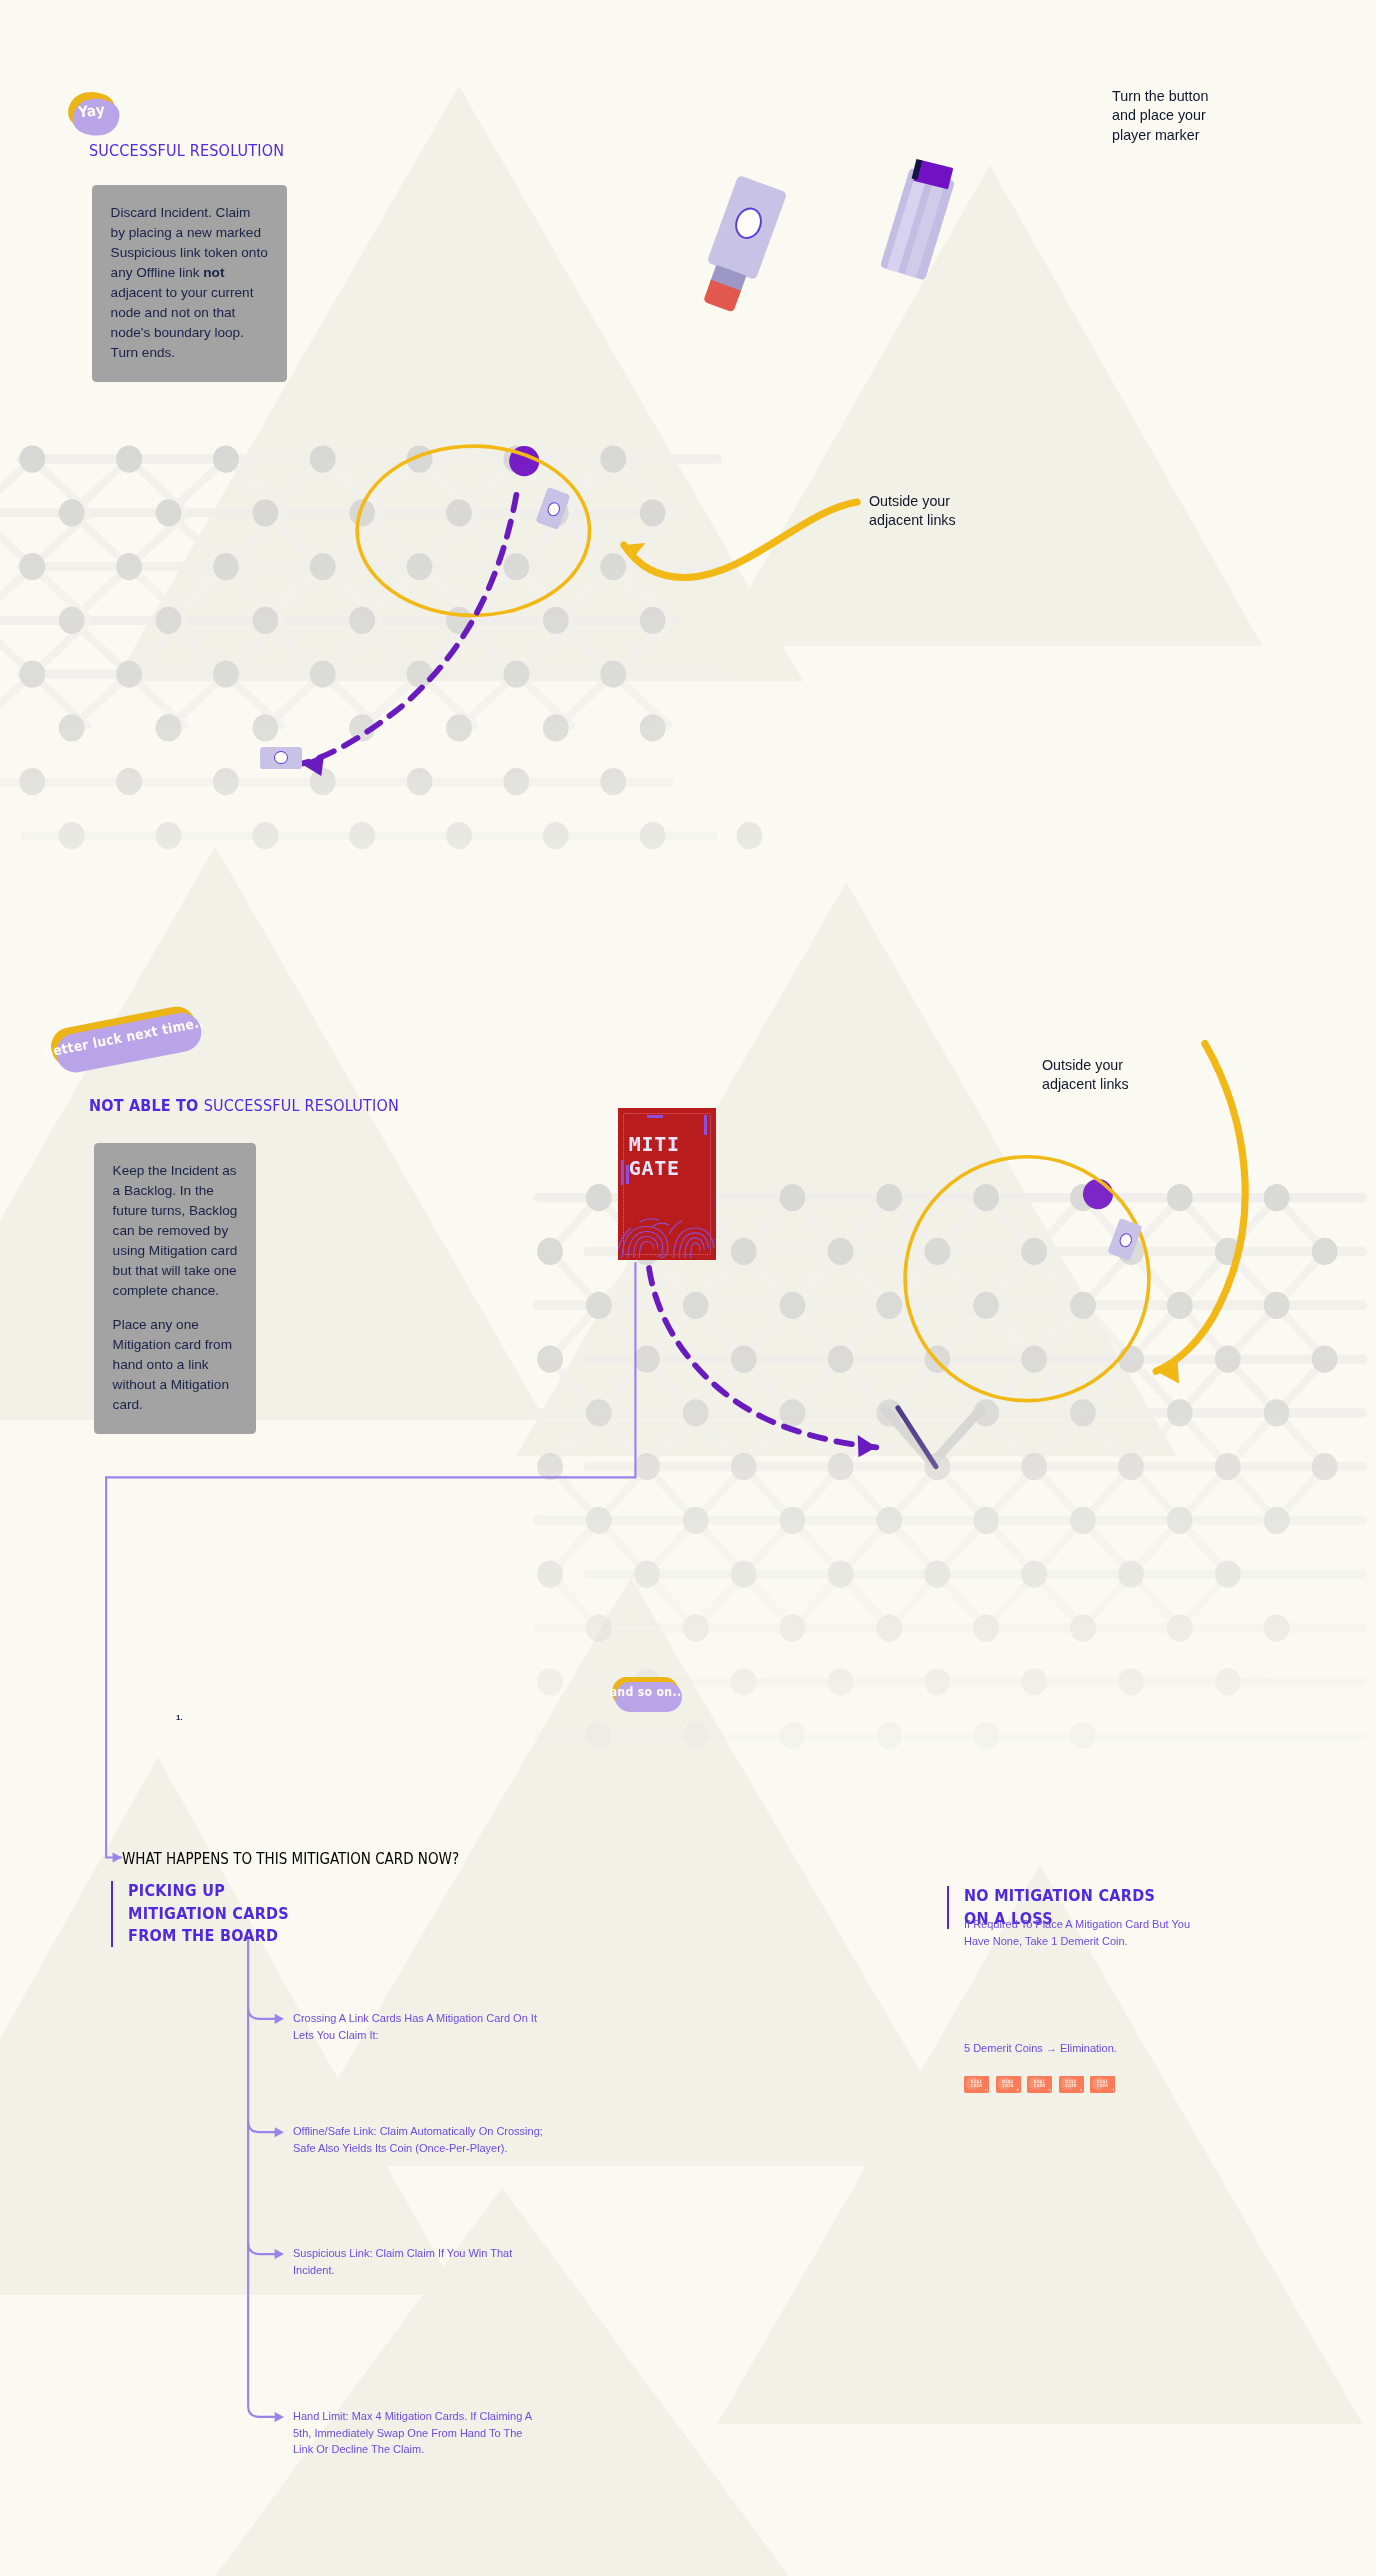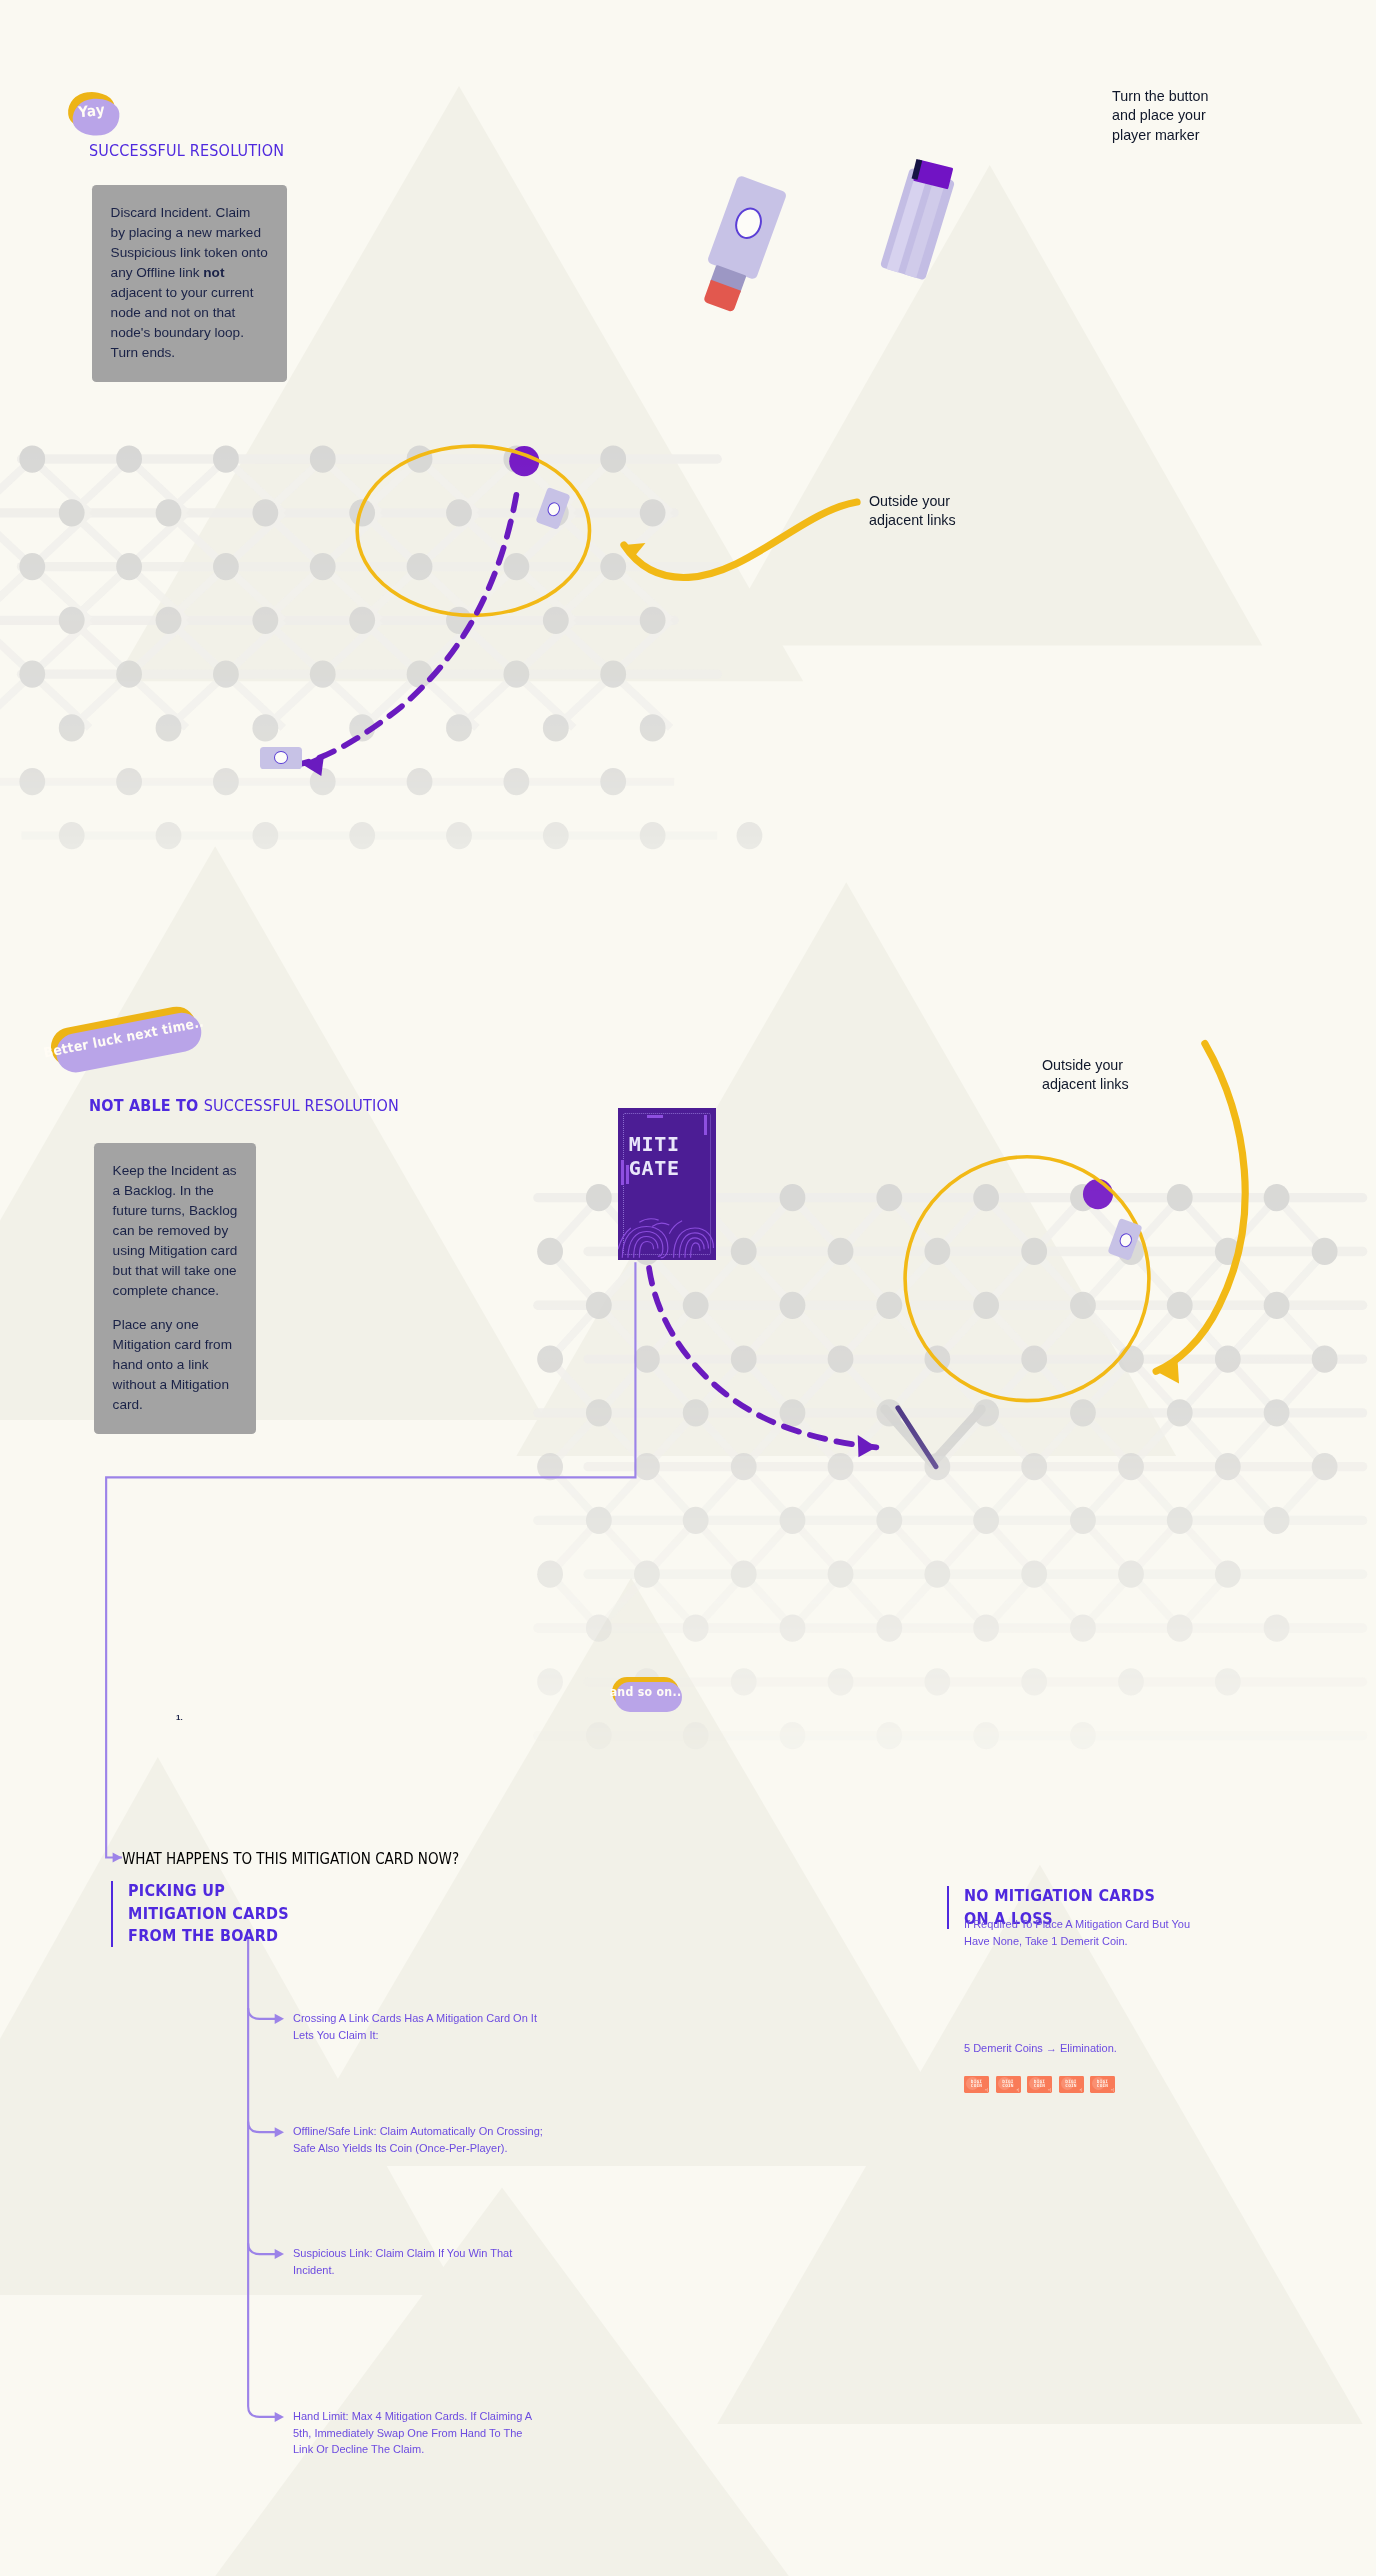--- a/index.html
+++ b/index.html
@@ -116,21 +116,21 @@
   .coin .ctxt {
     position:relative; color:#FFF4EC; font-size:4.4px; line-height:1.05; font-weight:700;
     text-align:center; letter-spacing:0.2px;
     font-family:"DejaVu Sans Mono","Liberation Mono", monospace;
   }
   .coin .cmark { position:absolute; right:1.4px; bottom:0.7px; font-size:3.2px; color:#FFE2D4; }
 
   
   .mcard {
     position:absolute; z-index:6; left:618px; top:1108px; width:98px; height:152px;
-    background:#4c1d95; overflow:hidden;
+    background:#b91c1c; overflow:hidden;
   }
   .mcard .frame {
     position:absolute; left:5px; top:5px; right:5px; bottom:5px;
     border:0.7px dotted rgba(190,170,255,.55); border-radius:2.2px;
   }
   .mcard .tick { position:absolute; background:#8E4FE0; }
   .mcard .t1 { left:29px; top:6.5px; width:16px; height:3.6px; }
   .mcard .t2 { right:9.3px; top:6.5px; width:2.9px; height:20px; }
   .mcard .t3 { left:2.9px; top:52px; width:3.6px; height:25px; }
   .mcard .t4 { left:8px; top:57px; width:2.9px; height:18.6px; }

